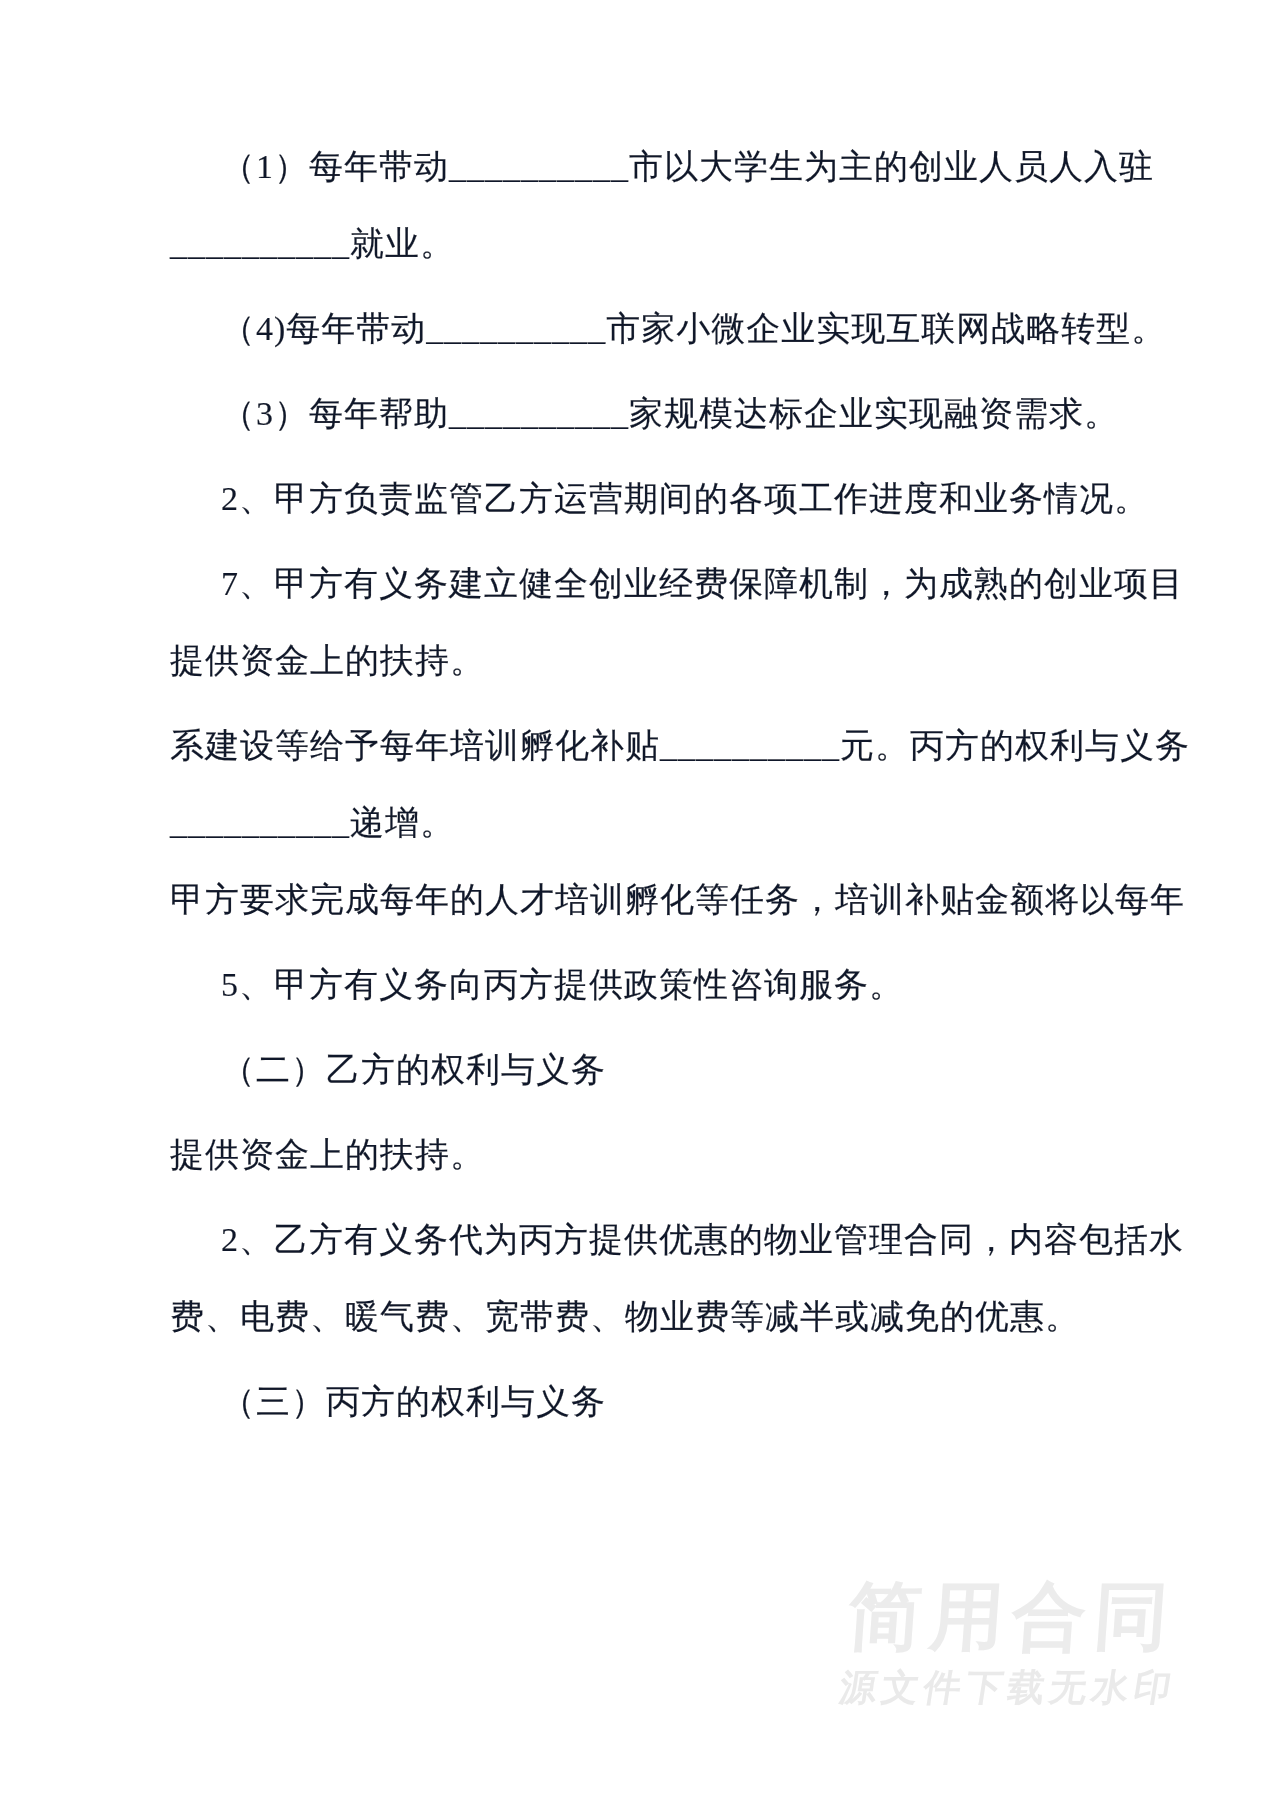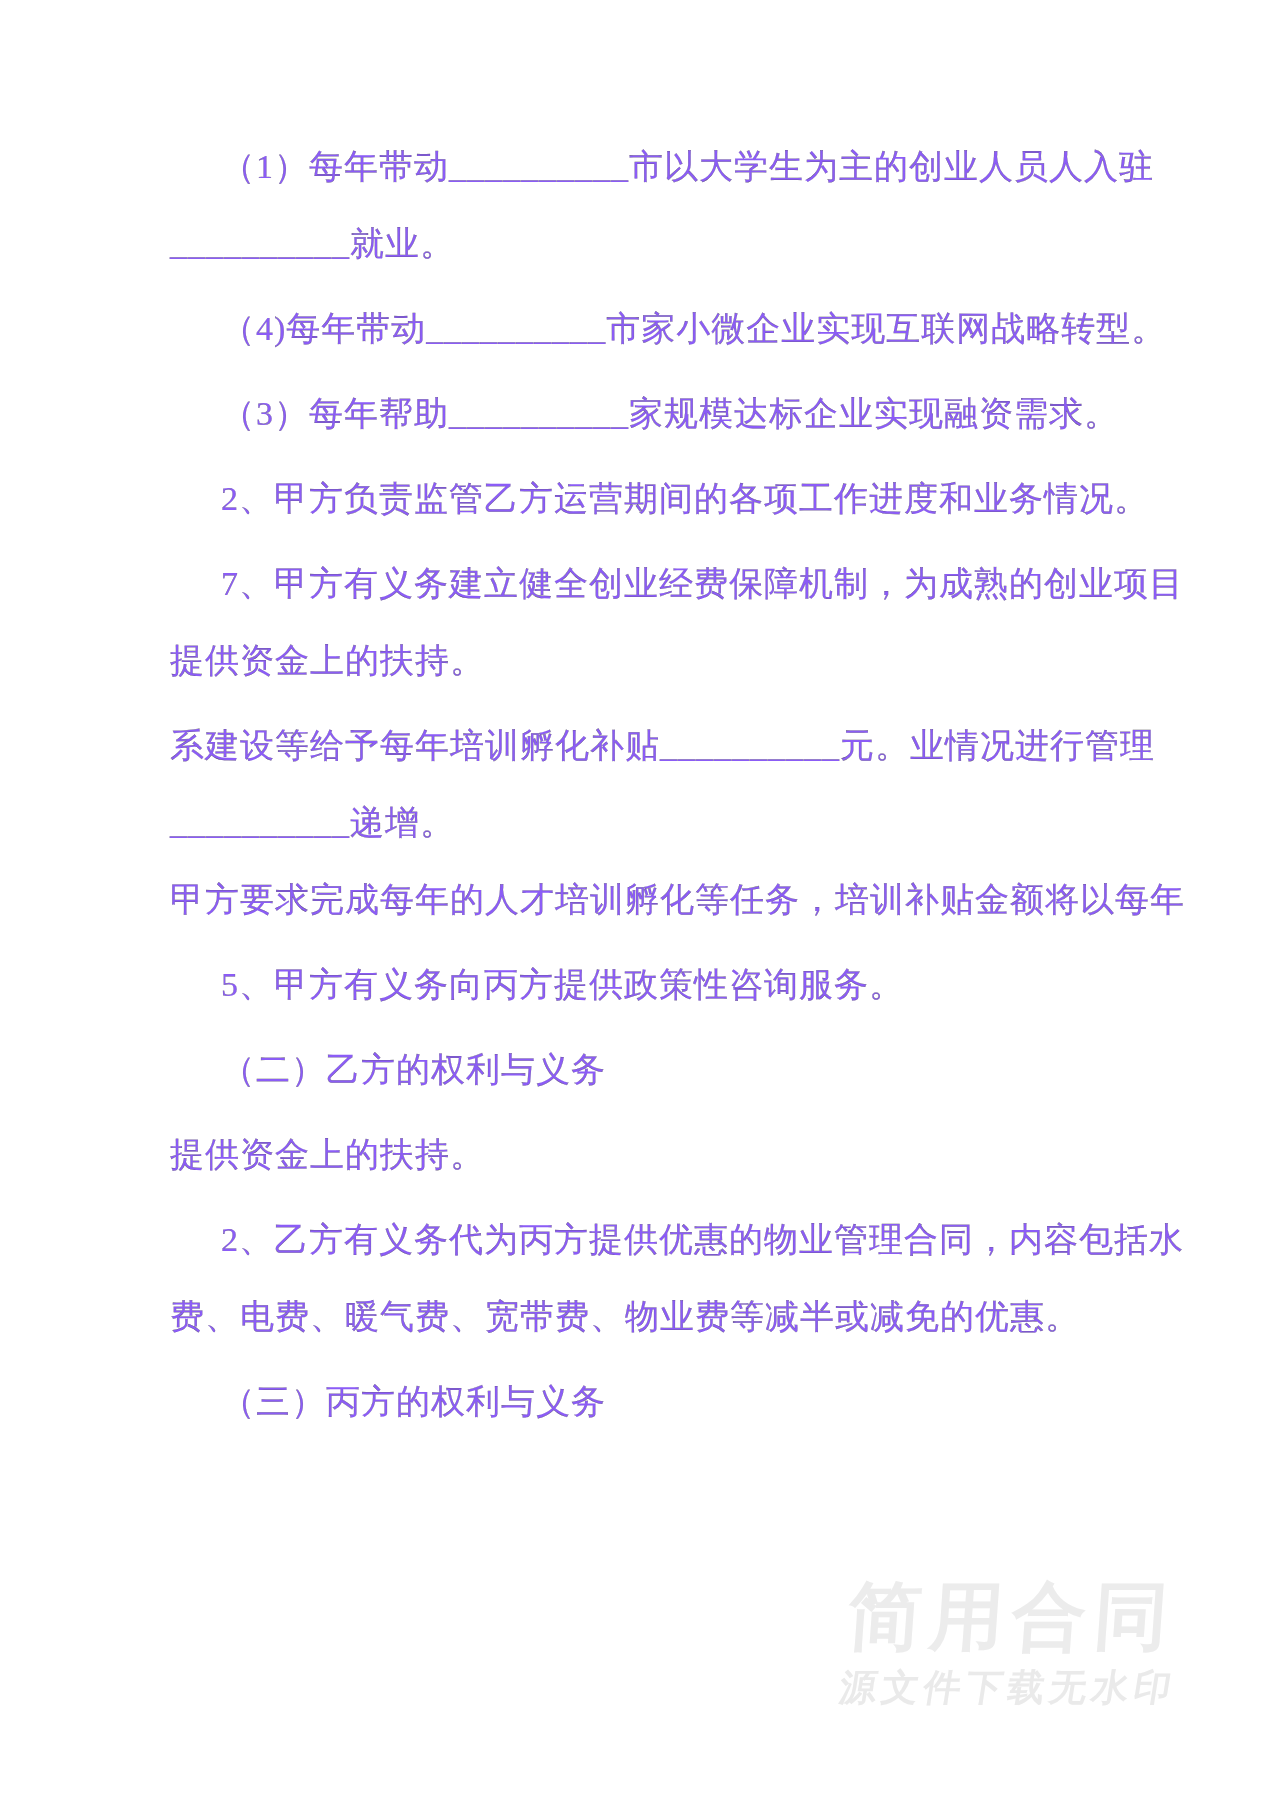--- a/index.html
+++ b/index.html
@@ -21,21 +21,21 @@
     top: 128px;
     width: 950px;
   }
   .para { margin: 0 0 8px 0; }
   .line {
     height: 77px;
     line-height: 77px;
     font-size: 34px;
     letter-spacing: 1px;
     white-space: nowrap;
-    color: #8b5cf6;
+    color: #0f172a;
     -webkit-text-stroke: 0.2px #555;
   }
   .indent { text-indent: 1.5em; }
   .watermark {
     position: absolute;
     right: 104px;
     top: 1580px;
     text-align: right;
     user-select: none;
     pointer-events: none;
@@ -81,21 +81,21 @@
   <div class="para">
     <div class="line indent">2、甲方负责监管乙方运营期间的各项工作进度和业务情况。</div>
   </div>
 
   <div class="para">
     <div class="line indent">7、甲方有义务建立健全创业经费保障机制，为成熟的创业项目</div>
     <div class="line">提供资金上的扶持。</div>
   </div>
 
   <div class="para">
-    <div class="line">系建设等给予每年培训孵化补贴__________元。业情况进行管理</div>
+    <div class="line">系建设等给予每年培训孵化补贴__________元。丙方的权利与义务</div>
     <div class="line">__________递增。</div>
     <div class="line">甲方要求完成每年的人才培训孵化等任务，培训补贴金额将以每年</div>
   </div>
 
   <div class="para">
     <div class="line indent">5、甲方有义务向丙方提供政策性咨询服务。</div>
   </div>
 
   <div class="para">
     <div class="line indent">（二）乙方的权利与义务</div>

